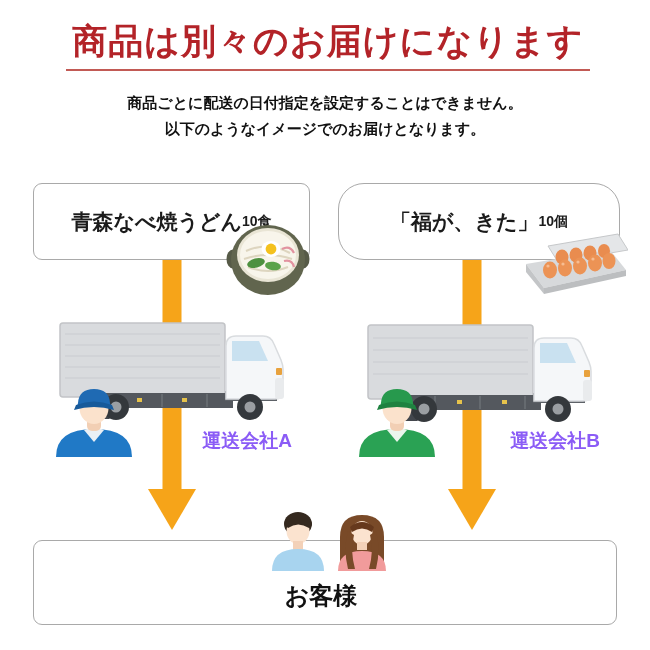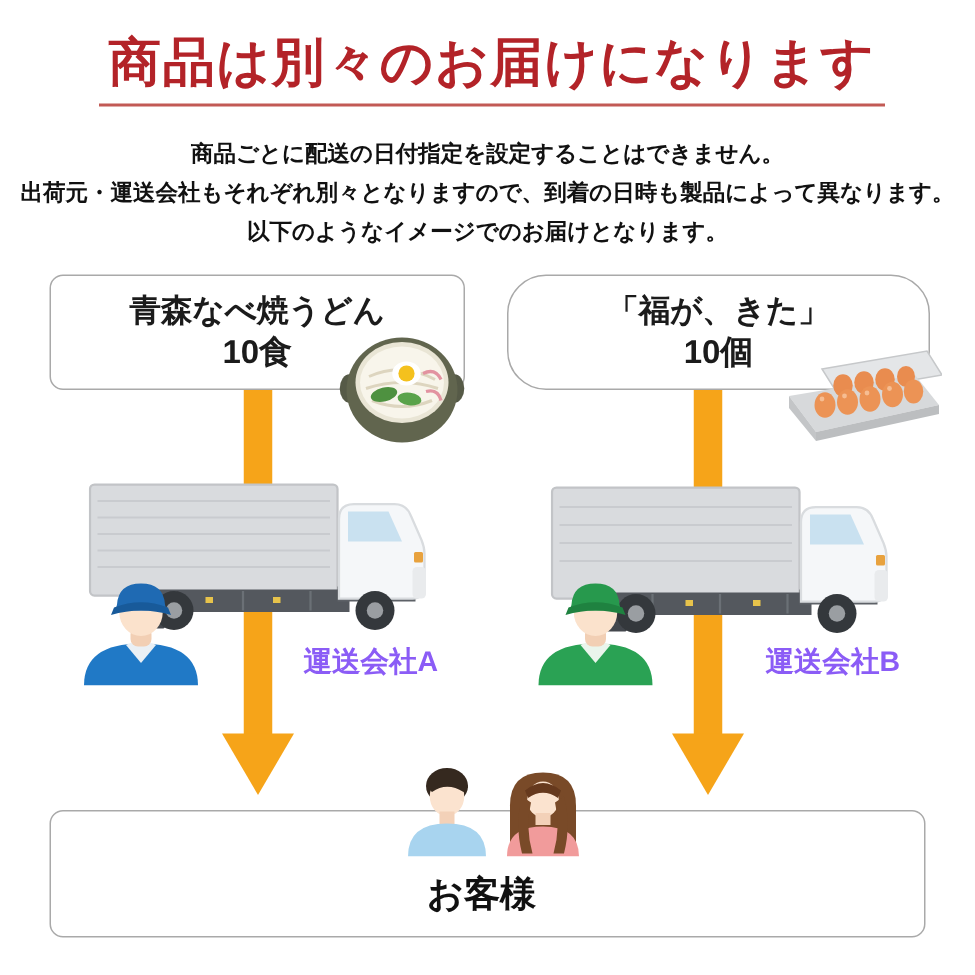--- a/index.html
+++ b/index.html
@@ -11,26 +11,26 @@
   .title-wrap h1{display:inline-block;margin:0;padding:0 6px 7px 6px;
     font-family:"Liberation Serif","DejaVu Serif",serif;font-weight:bold;
     font-size:35px;line-height:1.15;color:#b32328;border-bottom:2px solid #c25a55;letter-spacing:1px;}
 
   
   .desc{position:absolute;top:90px;left:0;width:650px;text-align:center;
         font-size:15px;font-weight:600;line-height:26px;color:#111;}
 
   
   .pbox{position:absolute;top:183px;height:77px;border:1.5px solid #a9a9a9;border-radius:9px;
-        background:#fff;display:flex;flex-direction:column;align-items:center;justify-content:center;
+        background:#fff;display:flex;flex-direction:row;align-items:center;justify-content:center;
         box-sizing:border-box;z-index:2;}
   .pbox.left{left:33px;width:277px;}
   .pbox.right{left:338px;width:282px;border-radius:26px;}
   .pname{font-size:21px;font-weight:bold;line-height:1.3;}
-  .pqty{font-size:22px;font-weight:bold;line-height:1.3;}
+  .pqty{font-size:14px;font-weight:bold;line-height:1.3;}
 
   
   .arrow{position:absolute;top:260px;width:48px;height:270px;z-index:1;}
   .arrow.left{left:148px;} .arrow.right{left:448px;}
 
   
   .truck{position:absolute;width:232px;height:101px;z-index:2;}
   .truck.a{left:59px;top:321px;} .truck.b{left:367px;top:323px;}
   .driver{position:absolute;width:86px;height:74px;z-index:3;}
   .driver.a{left:51px;top:383px;} .driver.b{left:354px;top:383px;}
@@ -54,21 +54,20 @@
 <body>
 
 <div class="stage">
 
   <div class="title-wrap">
     <h1>商品は別々のお届けになります</h1>
   </div>
 
   <div class="desc">
     <div>商品ごとに配送の日付指定を設定することはできません。</div>
-    <div>出荷元・運送会社もそれぞれ別々となりますので、到着の日時も製品によって異なります。</div>
     <div>以下のようなイメージでのお届けとなります。</div>
   </div>
 
   <svg class="arrow left" viewBox="0 0 48 270">
     <rect x="14.5" y="0" width="19" height="232" fill="#f6a419"></rect>
     <polygon points="0,229 48,229 24,270" fill="#f6a419"></polygon>
   </svg>
   <svg class="arrow right" viewBox="0 0 48 270">
     <rect x="14.5" y="0" width="19" height="232" fill="#f6a419"></rect>
     <polygon points="0,229 48,229 24,270" fill="#f6a419"></polygon>

